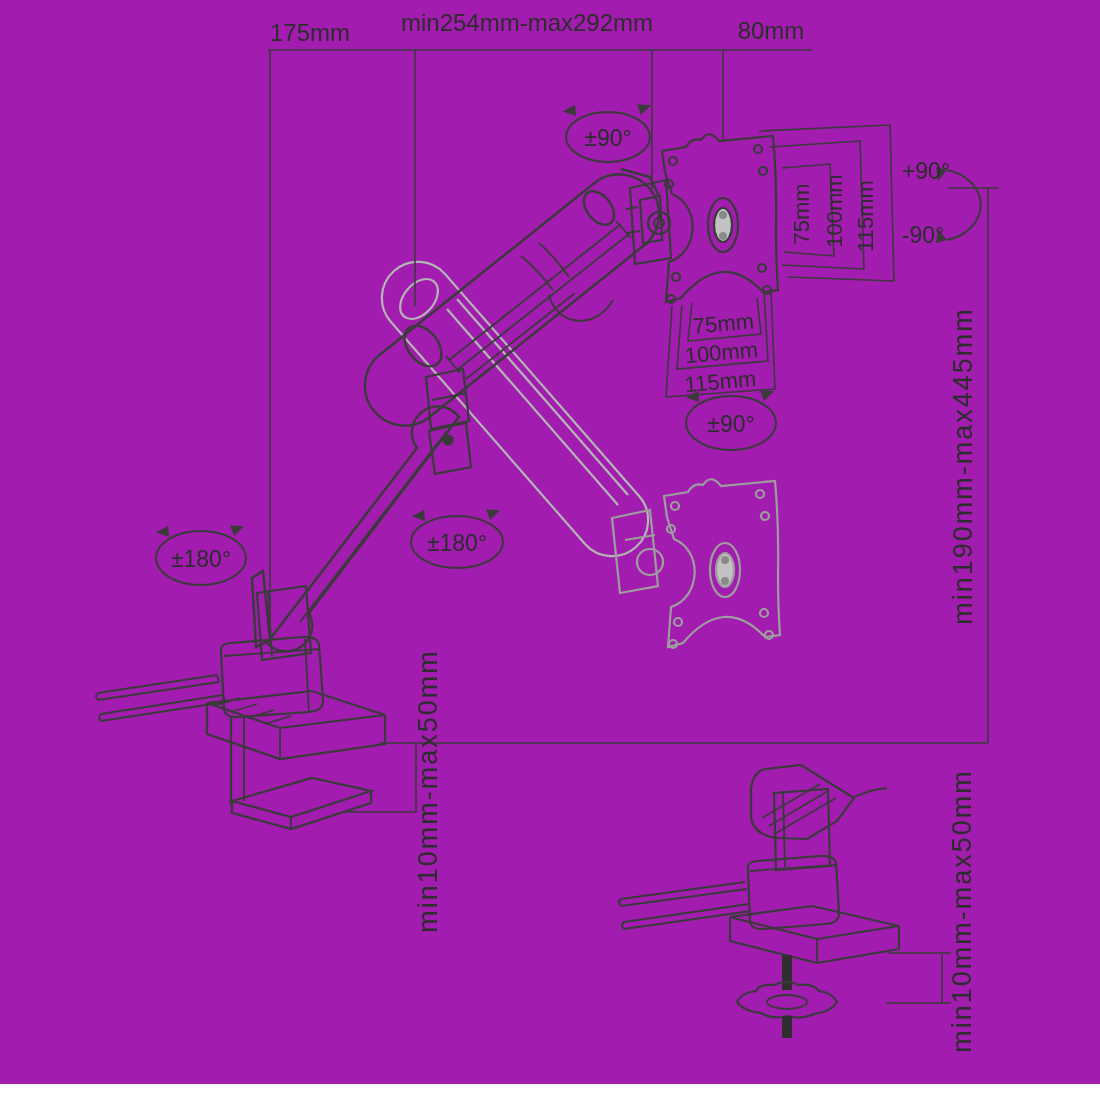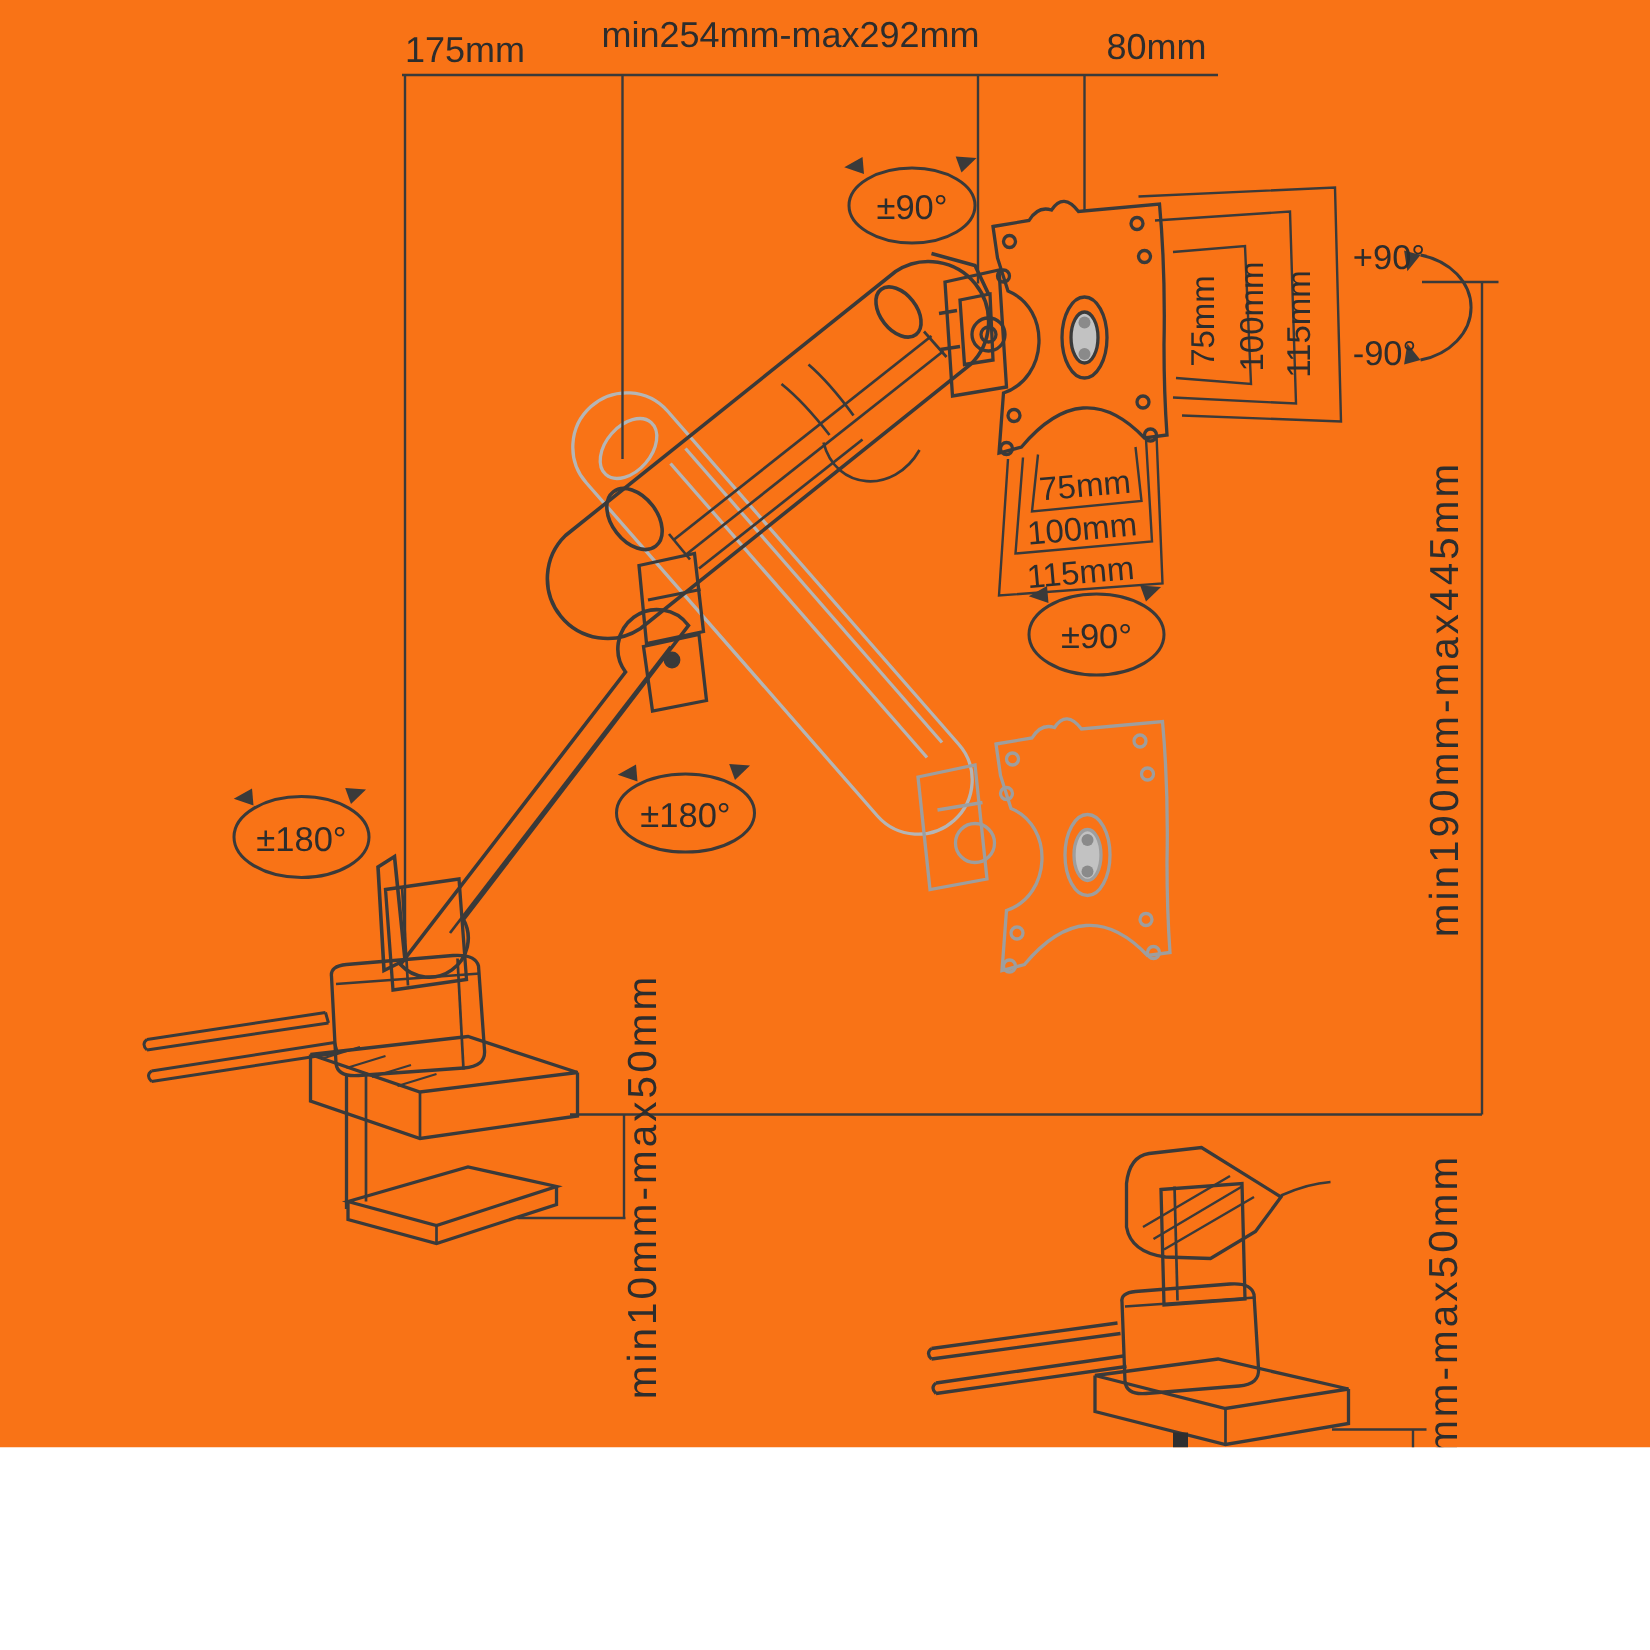--- a/index.html
+++ b/index.html
@@ -1,16 +1,16 @@
 <!DOCTYPE html>
 <html><head>
 <meta charset="utf-8">
 <style>
   html,body{margin:0;padding:0;background:#ffffff;}
-  .stage{width:1100px;height:965px;background:#f97316;position:relative;overflow:hidden;
+  .stage{width:1100px;height:1084px;background:#a21caf;position:relative;overflow:hidden;
          font-family:"Liberation Sans", sans-serif;}
   svg{display:block;}
   text{font-family:"Liberation Sans", sans-serif;fill:#2d2d2d;}
   .dimtxt{font-size:24px;}
   .dimtxt-sm{font-size:22px;}
   .dimtxt-rot{font-size:27px;letter-spacing:2px;}
   .rottxt{font-size:23px;}
 </style>
 </head>
 <body>

